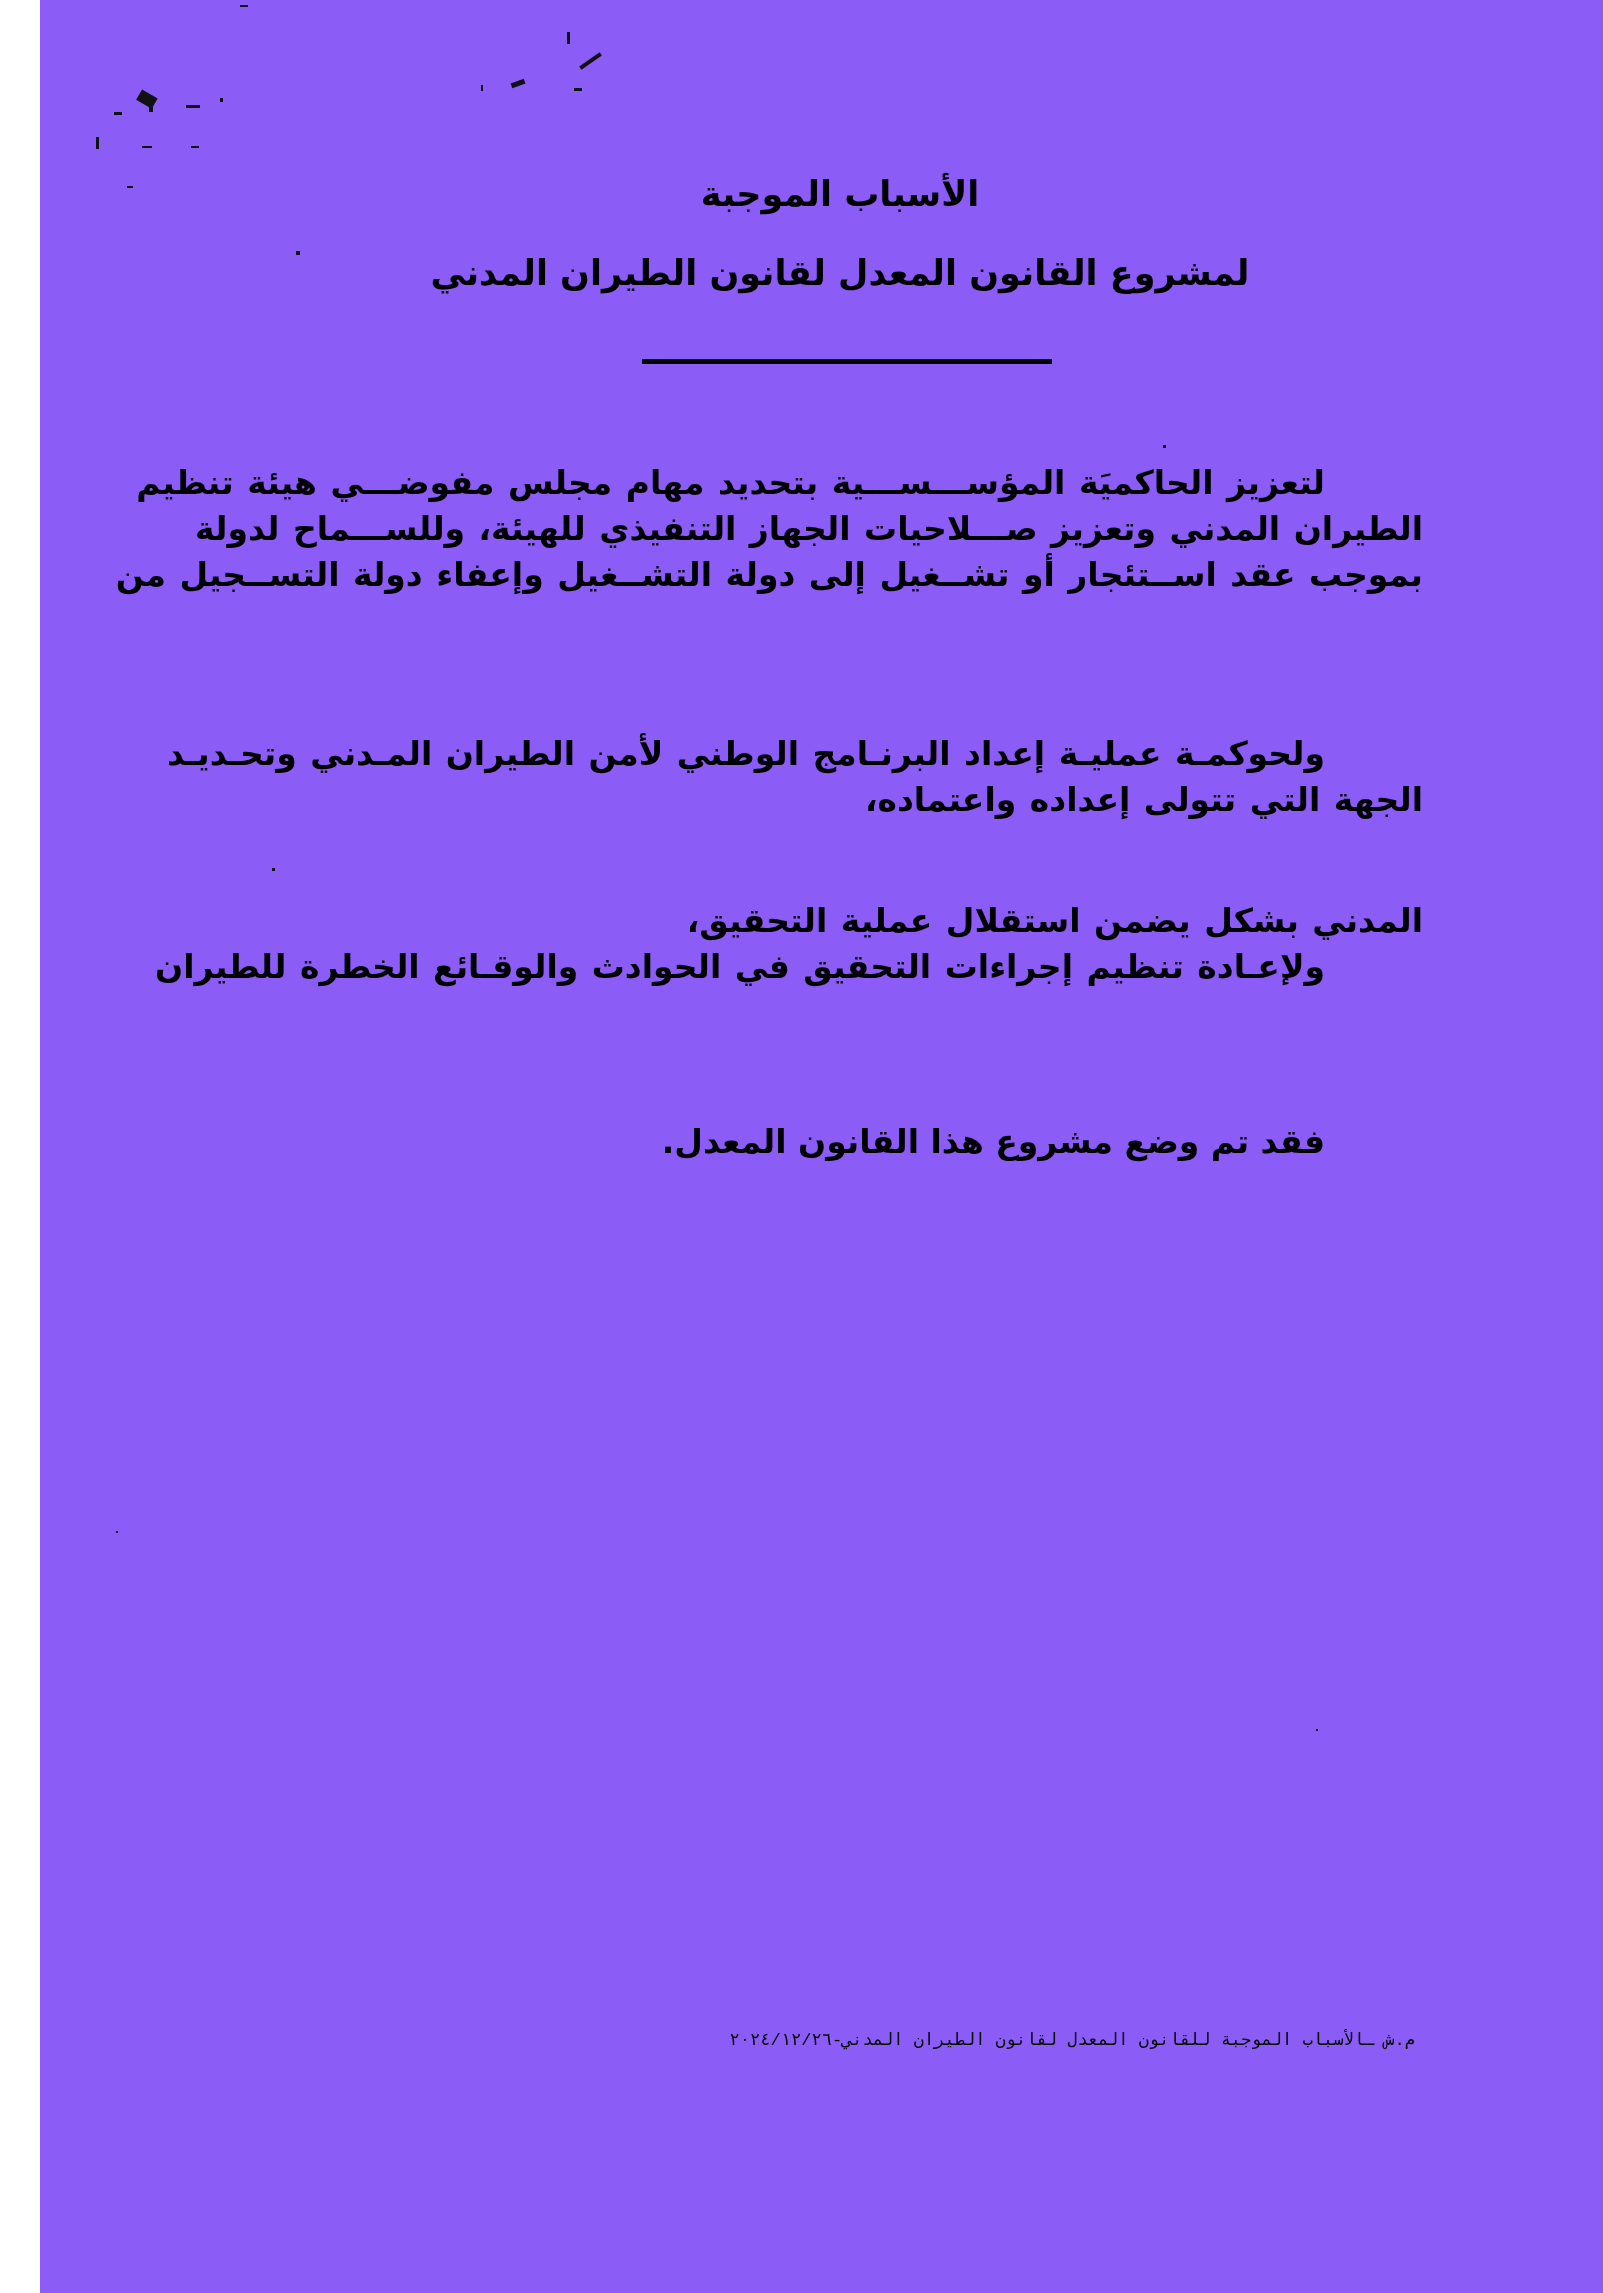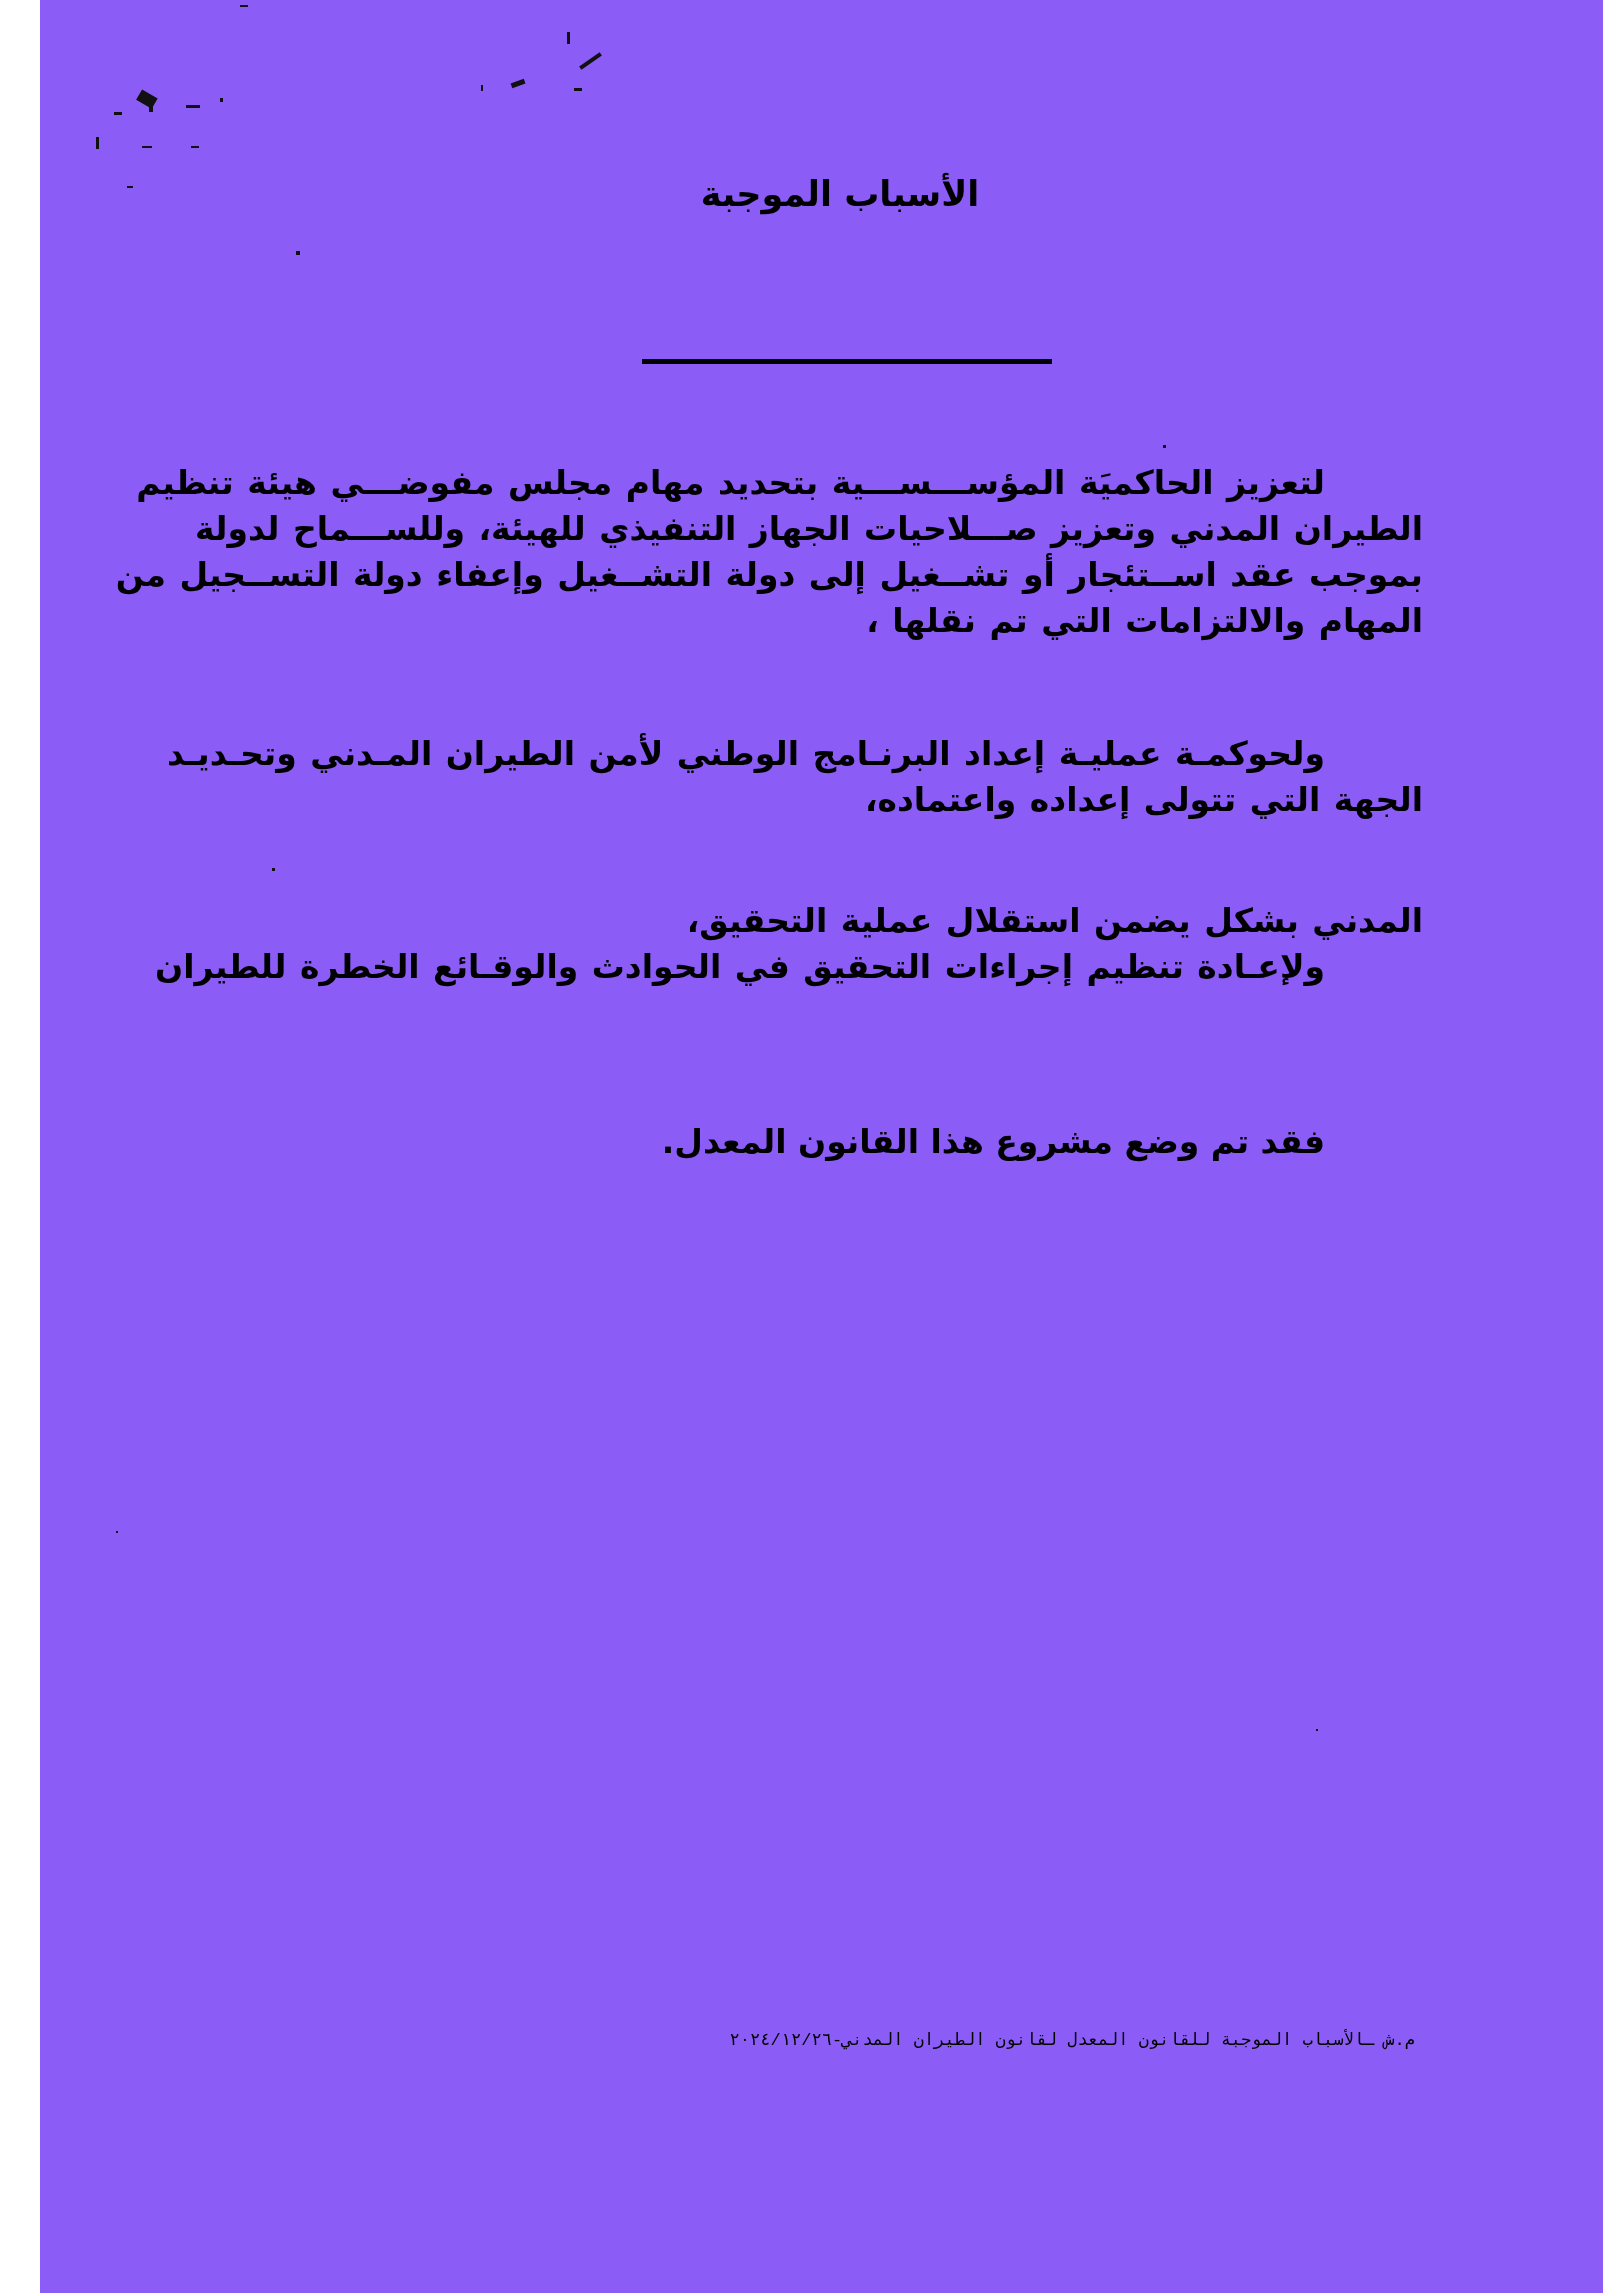--- a/index.html
+++ b/index.html
@@ -124,28 +124,28 @@
   <div class="noise" style="left:527px;top:32px;width:2.9px;height:11.7px;"></div>
   <div class="noise" style="left:538px;top:59px;width:25px;height:3.9px;transform:rotate(-35deg);"></div>
   <div class="noise" style="left:534px;top:88px;width:7.8px;height:2.9px;"></div>
   <div class="noise" style="left:256px;top:251px;width:3.9px;height:3.9px;"></div>
   <div class="noise" style="left:232px;top:868px;width:2.9px;height:2.9px;"></div>
   <div class="noise" style="left:1123px;top:445px;width:2.9px;height:2.9px;"></div>
   <div class="noise" style="left:76px;top:1531px;width:2px;height:2px;"></div>
   <div class="noise" style="left:1276px;top:1729px;width:2px;height:2px;"></div>
 
   <div id="title1" class="title">الأسباب الموجبة</div>
+  <div id="title2" class="title">لمشروع القانون المعدل لقانون الطيران المدني</div>
 
   <div class="rule"></div>
 
   <div id="p1" class="body-text para">
     <span class="line indent">لتعزيز الحاكميَة المؤســـســـية بتحديد مهام مجلس مفوضـــي هيئة تنظيم</span>
     <span class="line">الطيران المدني وتعزيز صـــلاحيات الجهاز التنفيذي للهيئة، وللســـماح لدولة</span>
     <span class="line">بموجب عقد اســتئجار أو تشــغيل إلى دولة التشــغيل وإعفاء دولة التســجيل من</span>
-    <span class="line last">المهام والالتزامات التي تم نقلها ،</span>
   </div>
 
   <div id="p2" class="body-text para">
     <span class="line indent">ولحوكمـة عمليـة إعداد البرنـامج الوطني لأمن الطيران المـدني وتحـديـد</span>
     <span class="line last">الجهة التي تتولى إعداده واعتماده،</span>
   </div>
 
   <div id="p3" class="body-text para">
     <span class="line last">المدني بشكل يضمن استقلال عملية التحقيق،</span>
     <span class="line indent">ولإعـادة تنظيم إجراءات التحقيق في الحوادث والوقـائع الخطرة للطيران</span>

